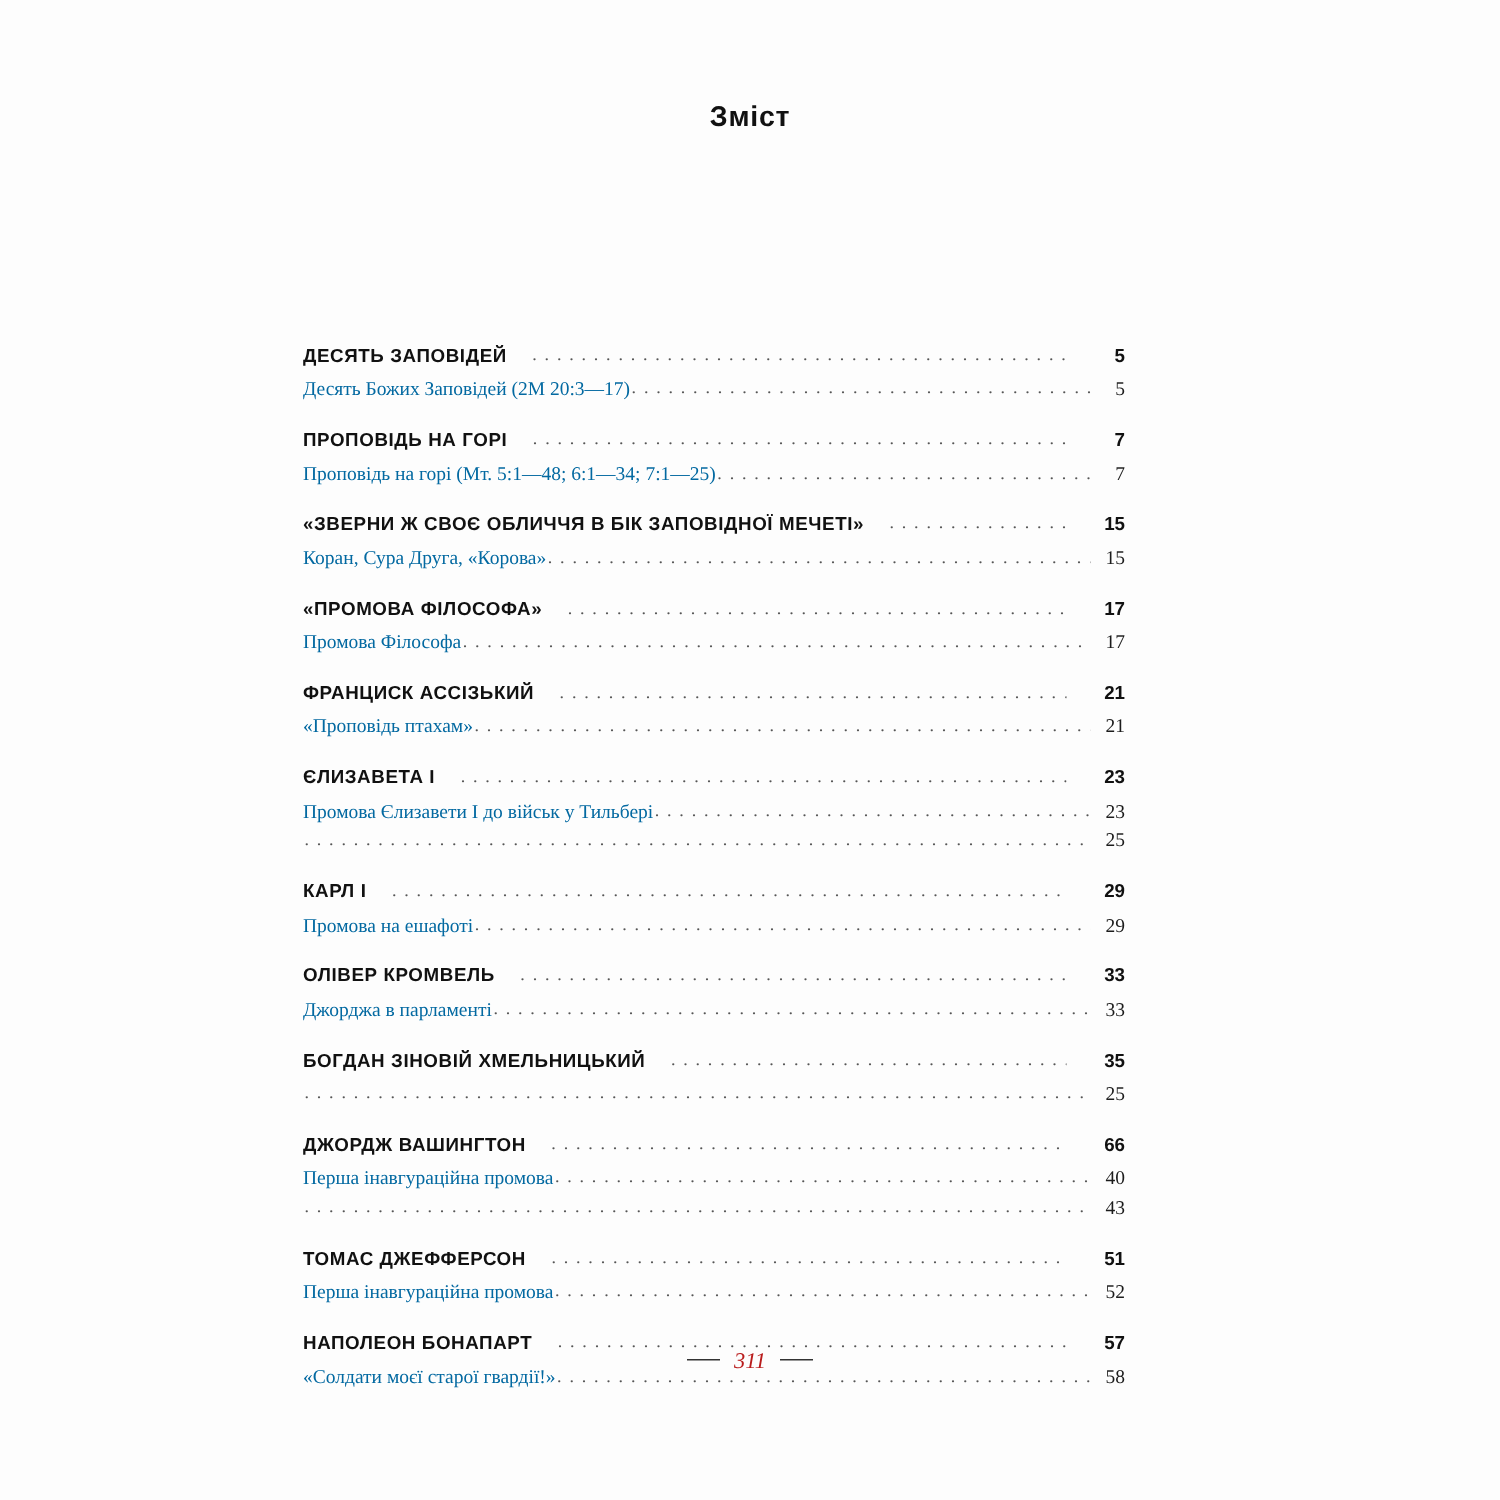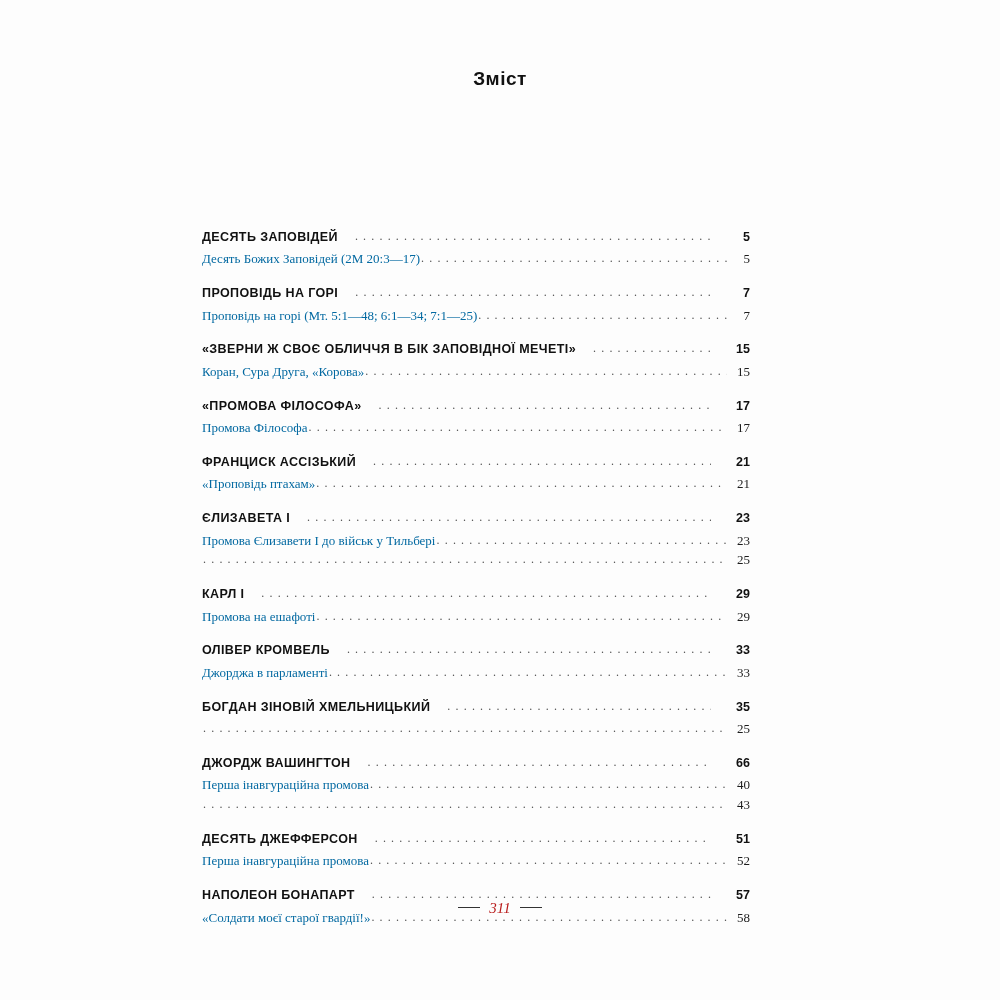--- a/index.html
+++ b/index.html
@@ -242,21 +242,21 @@
           <span class="leader">. . . . . . . . . . . . . . . . . . . . . . . . . . . . . . . . . . . . . . . . . . . . . . . . . . . . . . . . . . . . . . . . . . . . . . . . . . . . . . . . . . . . . . . . . . . . . . . . . . . . . . . . . . . . . . . . . . . . . . . .</span>
           <span class="page-num">40</span>
         </div>
         <div class="entry level2">
           <span class="leader">. . . . . . . . . . . . . . . . . . . . . . . . . . . . . . . . . . . . . . . . . . . . . . . . . . . . . . . . . . . . . . . . . . . . . . . . . . . . . . . . . . . . . . . . . . . . . . . . . . . . . . . . . . . . . . . . . . . . . . . .</span>
           <span class="page-num">43</span>
         </div>
       </div>
       <div class="group">
         <div class="entry level1">
-          <span class="label">ДЕСЯТЬ ДЖЕФФЕРСОН</span>
+          <span class="label">ТОМАС ДЖЕФФЕРСОН</span>
           <span class="leader">. . . . . . . . . . . . . . . . . . . . . . . . . . . . . . . . . . . . . . . . . . . . . . . . . . . . . . . . . . . . . . . . . . . . . . . . . . . . . . . . . . . . . . . . . . . . . . . . . . . . . . . . . . . . . . . . . . . . . . . .</span>
           <span class="page-num">51</span>
         </div>
         <div class="entry level2">
           <span class="label">Перша інавгураційна промова</span>
           <span class="leader">. . . . . . . . . . . . . . . . . . . . . . . . . . . . . . . . . . . . . . . . . . . . . . . . . . . . . . . . . . . . . . . . . . . . . . . . . . . . . . . . . . . . . . . . . . . . . . . . . . . . . . . . . . . . . . . . . . . . . . . .</span>
           <span class="page-num">52</span>
         </div>
       </div>
       <div class="group">

